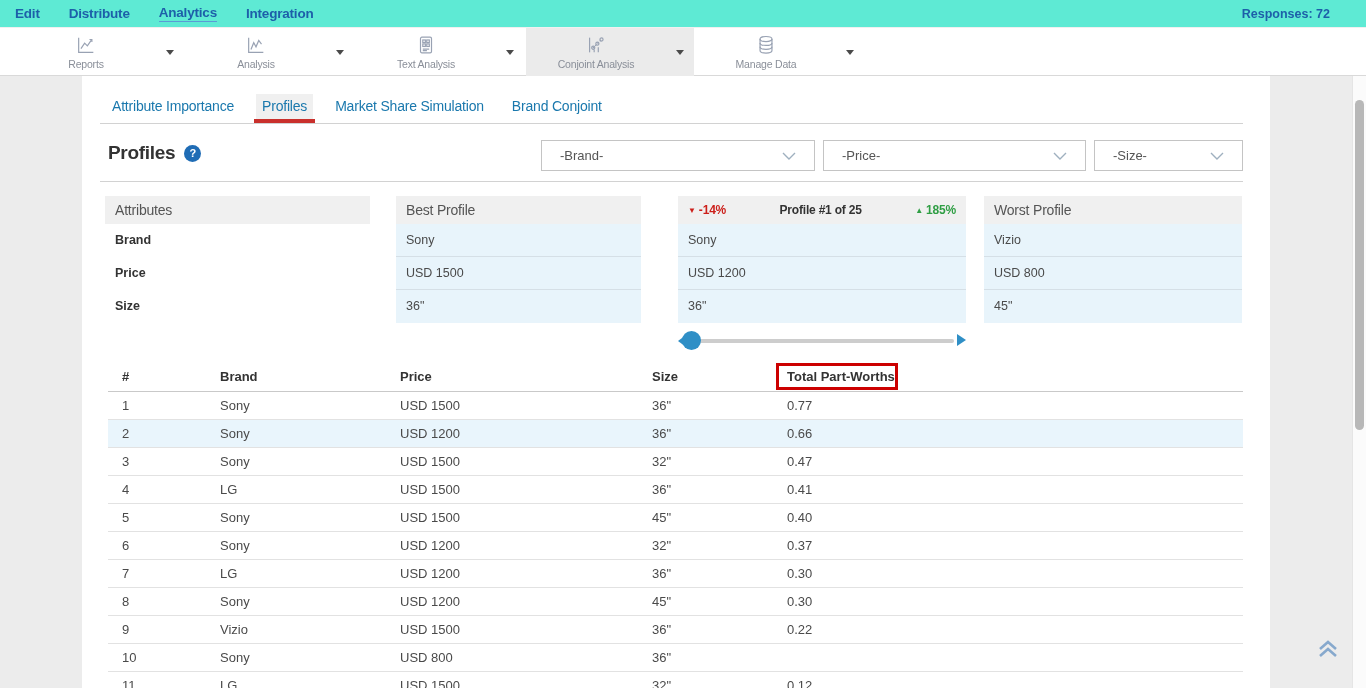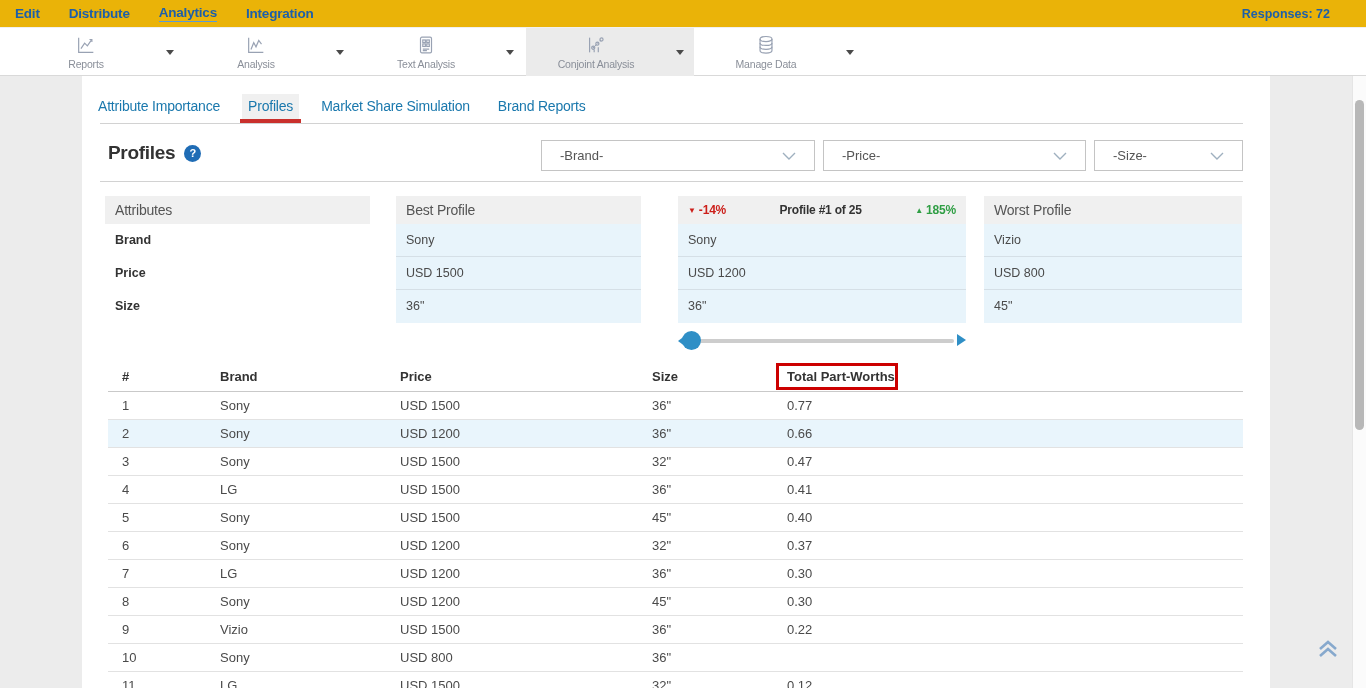--- a/index.html
+++ b/index.html
@@ -1,21 +1,21 @@
 <!DOCTYPE html>
 <html><head>
 <meta charset="utf-8">
 <style>
   * { margin:0; padding:0; box-sizing:border-box; }
   html,body { width:1366px; height:688px; overflow:hidden;
     font-family:"Liberation Sans", sans-serif; background:#ececec; }
 
   
   .topnav { position:absolute; left:0; top:0; width:1366px; height:28px;
-    background:#eab308; display:flex; align-items:center; padding-left:15px;
+    background:#5eead4; display:flex; align-items:center; padding-left:15px;
     border-bottom:1px solid #f0f0f0; z-index:5; }
   .nav-item { font-size:13.5px; font-weight:bold; color:#1d5fa9;
     margin-right:29px; letter-spacing:-0.2px; cursor:pointer; }
   .nav-item.active { text-decoration:none; border-bottom:1.5px solid #5b9bd5; padding-bottom:1px; }
   .responses { margin-left:auto; margin-right:36px; font-size:12.5px;
     font-weight:bold; color:#1d5fa9; }
 
   
   .toolbar { position:absolute; left:0; top:28px; width:1366px; height:48px;
     background:#fff; border-bottom:1px solid #d9d9d9; z-index:4; }
@@ -29,21 +29,21 @@
     width:0; height:0; border-left:4.5px solid transparent;
     border-right:4.5px solid transparent; border-top:5px solid #4a4a4a; }
   .t-reports { left:16px; } .t-analysis { left:186px; } .t-text { left:356px; }
   .t-conjoint { left:526px; } .t-manage { left:696px; }
 
   
   .content { position:absolute; left:82px; top:76px; width:1188px; height:612px;
     background:#fff; }
 
   
-  .tabs { position:absolute; left:10px; top:18px; display:flex; gap:16px; }
+  .tabs { position:absolute; left:24px; top:18px; display:flex; gap:16px; }
   .tab { position:relative; font-size:14px; color:#1a78ad; padding:4px 6px 7px;
     letter-spacing:-0.2px; cursor:pointer; white-space:nowrap; }
   .tab.active { background:#f0f0f0; }
   .red-underline { position:absolute; left:-2px; right:-2px; bottom:-2px;
     height:4px; background:#c9302c; }
   .divider1 { position:absolute; left:18px; right:27px; top:47px; border-top:1px solid #d2d2d2; }
   .divider2 { position:absolute; left:18px; right:27px; top:105px; border-top:1px solid #d2d2d2; }
 
   
   .page-title-row { position:absolute; left:26px; top:66px; display:flex; align-items:center; }
@@ -190,21 +190,21 @@
 
 <div class="content">
 
   <div class="tabs">
     <span class="tab">Attribute Importance</span>
     <span class="tab active">
       <span>Profiles</span>
       <span class="red-underline"></span>
     </span>
     <span class="tab">Market Share Simulation</span>
-    <span class="tab">Brand Reports</span>
+    <span class="tab">Brand Conjoint</span>
   </div>
   <div class="divider1"></div>
 
   <div class="page-title-row">
     <span class="page-title">Profiles</span>
     <span class="help-icon">?</span>
   </div>
 
   <div class="select sel-brand">
     <span class="select-value">-Brand-</span>

